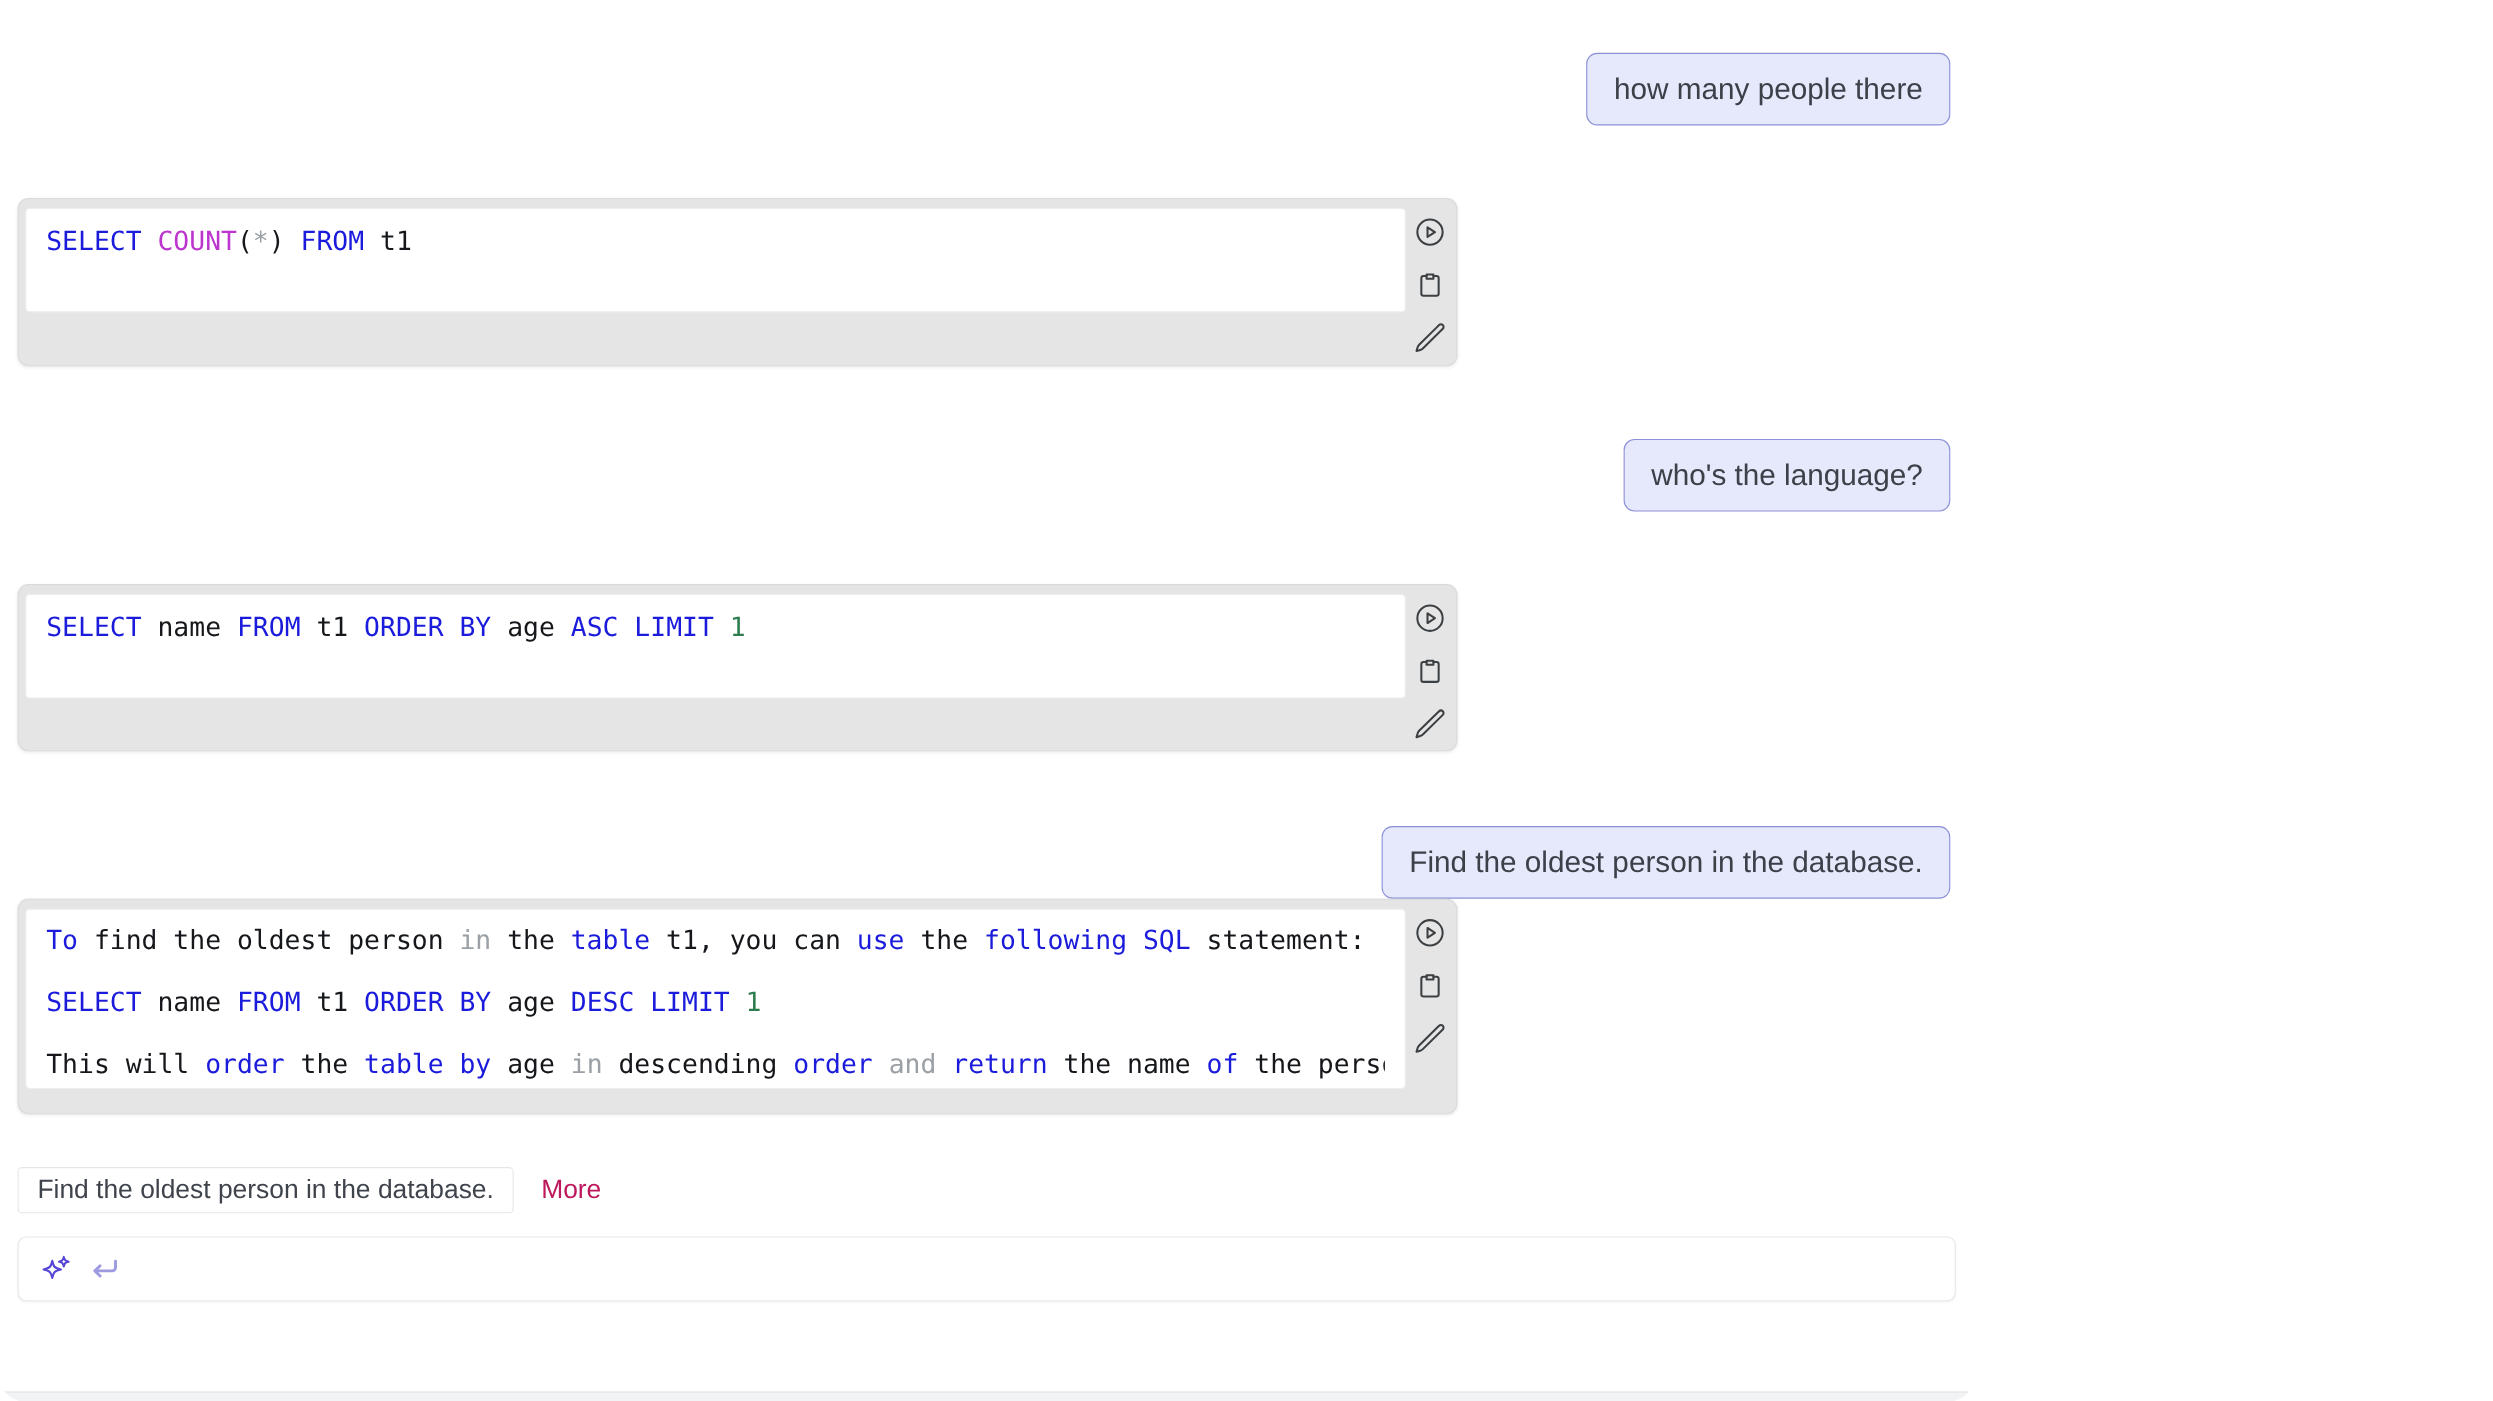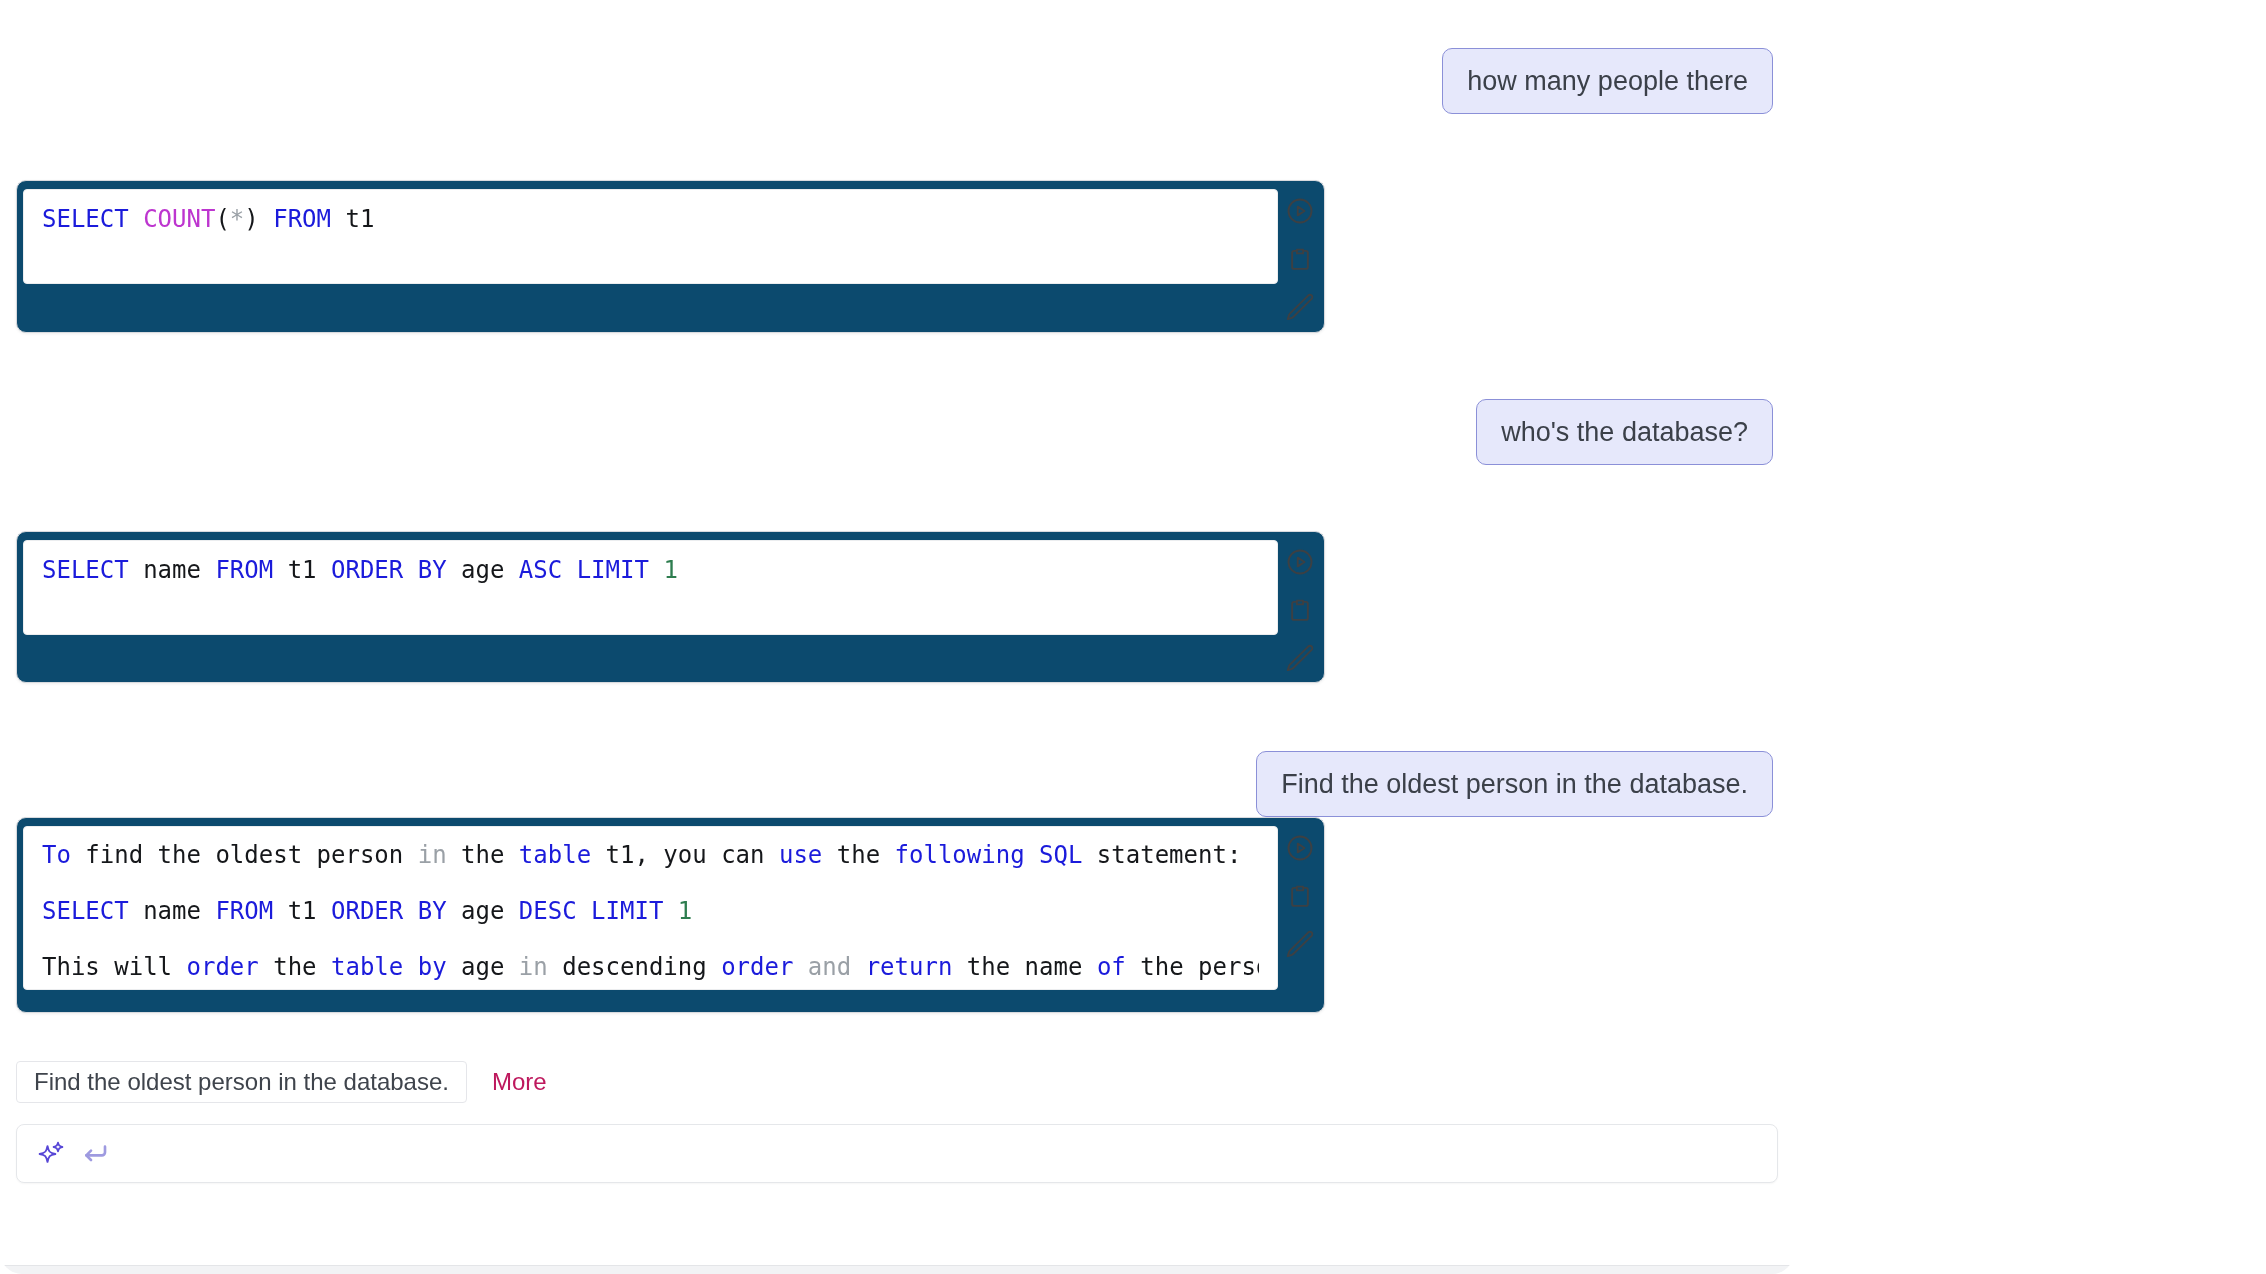--- a/index.html
+++ b/index.html
@@ -21,21 +21,21 @@
     background:var(--bubble-bg);
     color:var(--bubble-text);
     white-space:nowrap;
   }
   
   .answer{
     position:relative;
     margin:0 469px 0 16px;
     border:1px solid #d8dade;
     border-radius:10px;
-    background:#0c4a6e;
+    background:#e5e5e5;
     box-shadow:0 1px 3px rgba(0,0,0,0.07);
     box-sizing:border-box;
   }
   .code-panel{
     margin:8px 46px 0 6px;
     background:#ffffff;
     border:1px solid #ebedef;
     border-radius:4px;
     box-sizing:border-box;
     font-family:"DejaVu Sans Mono","Liberation Mono",monospace;
@@ -147,21 +147,21 @@
       </button>
       <button class="tool">
         <svg viewBox="0 0 24 24">
             <path d="M16.9 4.5l1.7-1.7a1.9 1.9 0 1 1 2.7 2.7L6.8 19.8a4.5 4.5 0 0 1-1.9 1.1l-2.7.8.8-2.7a4.5 4.5 0 0 1 1.1-1.9L16.9 4.5z"></path>
           </svg>
       </button>
     </div>
   </div>
 
   <div class="user-row mt66">
-    <div class="bubble">who's the database?</div>
+    <div class="bubble">who's the language?</div>
   </div>
 
   <div class="answer mt66">
     <div class="code-panel single">
       <div class="code-line"><span class="tok-k">SELECT</span><span class="tok-p"> name </span><span class="tok-k">FROM</span><span class="tok-p"> t1 </span><span class="tok-k">ORDER</span><span class="tok-p"> </span><span class="tok-k">BY</span><span class="tok-p"> age </span><span class="tok-k">ASC</span><span class="tok-p"> </span><span class="tok-k">LIMIT</span><span class="tok-p"> </span><span class="tok-n">1</span></div>
     </div>
     <div class="footer-space"></div>
     <div class="tools">
       <button class="tool">
         <svg viewBox="0 0 24 24">

